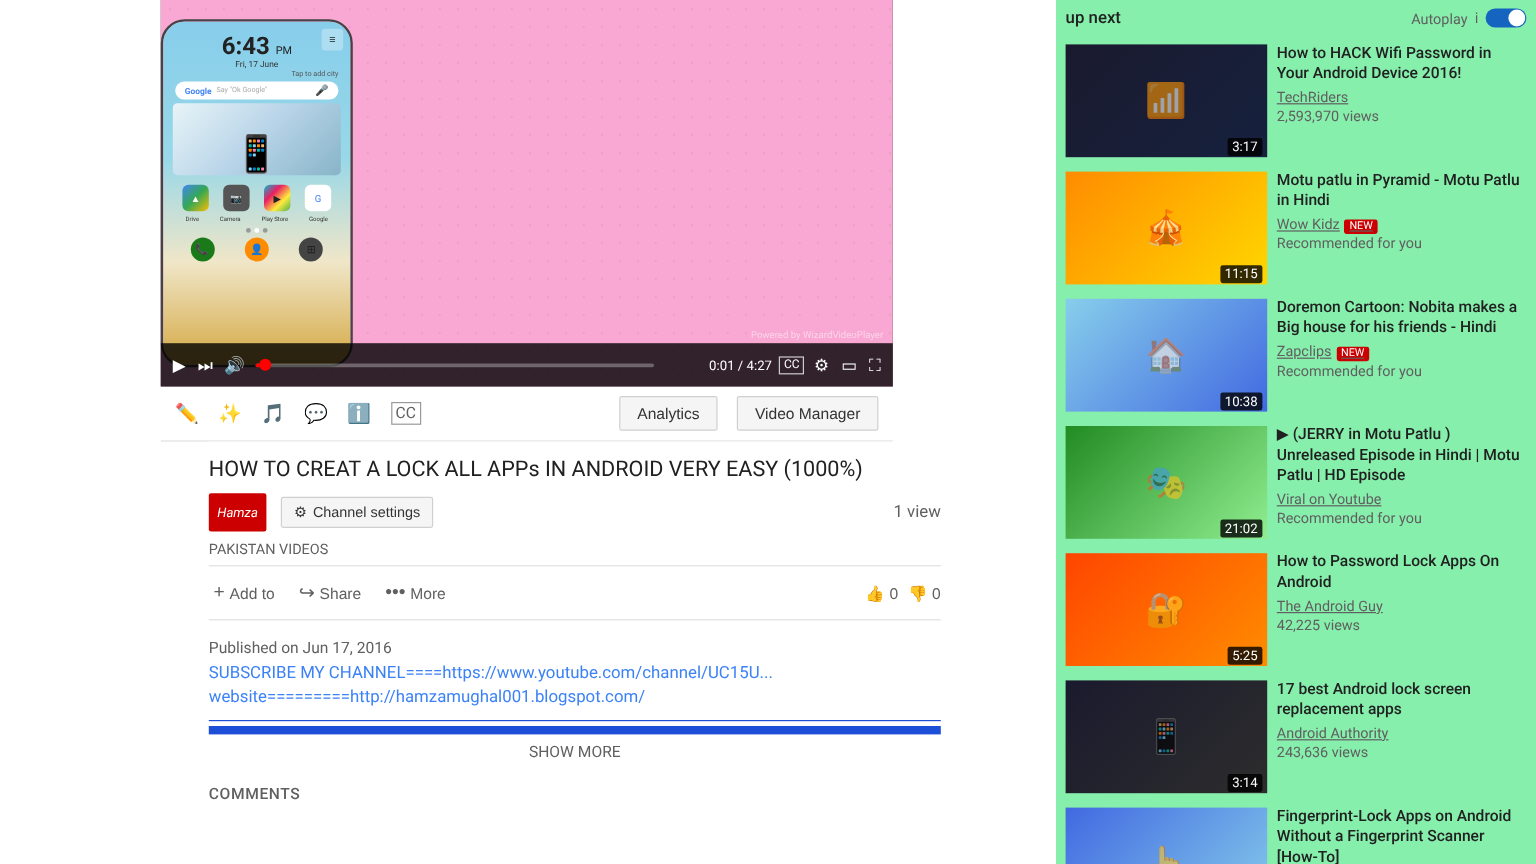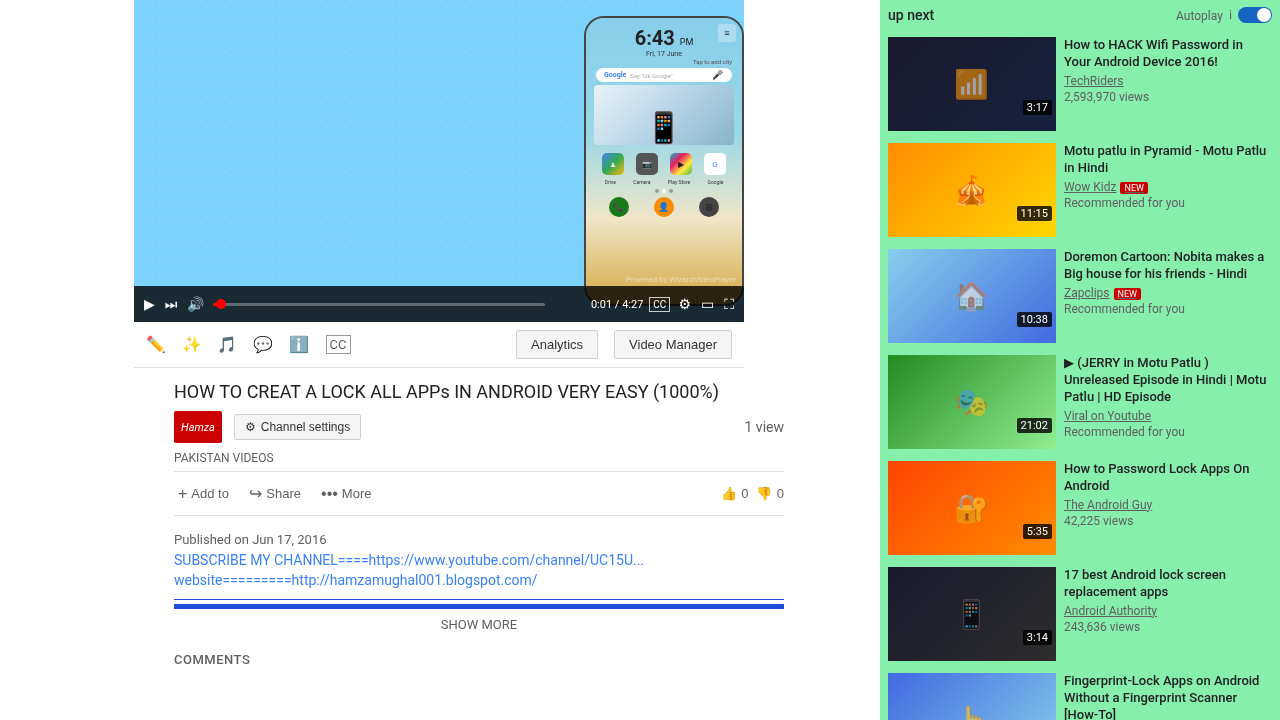--- a/index.html
+++ b/index.html
@@ -5,21 +5,21 @@
     * { margin: 0; padding: 0; box-sizing: border-box; }
     body { font-family: Roboto, Arial, sans-serif; background: #f9f9f9; color: #212121; font-size: 13px; overflow: hidden; width: 1280px; height: 720px; }
 
     .layout { display: flex; width: 1280px; height: 720px; }
 
     
     .main { flex: 1; overflow-y: auto; padding-left: 134px; padding-right: 10px; background: #fff; }
 
     
     .video-player-wrapper { position: relative; width: 610px; background: #000; height: 322px; }
-    .dark-bg { width: 100%; height: 100%; background: #7dd3fc; position: relative; display: flex; align-items: center; justify-content: flex-end; }
+    .dark-bg { width: 100%; height: 100%; background: #f9a8d4; position: relative; display: flex; align-items: center; justify-content: flex-start; }
     .phone-frame { width: 160px; height: 290px; background: linear-gradient(180deg, #2a2a2a 0%, #1a1a1a 100%); border-radius: 20px; border: 2px solid #444; position: relative; overflow: hidden; }
     .phone-screen-content { width: 100%; height: 100%; background: linear-gradient(180deg, #87CEEB 0%, #98D8E8 40%, #F0E6C8 70%, #D4A843 100%); padding: 5px; }
     .phone-time { font-size: 20px; color: #222; font-weight: bold; text-align: center; padding-top: 3px; }
     .phone-date { font-size: 7px; color: #333; text-align: center; }
     .phone-city { font-size: 6px; color: #555; text-align: right; padding-right: 5px; }
     .google-bar { background: #fff; border-radius: 20px; margin: 3px 5px; padding: 2px 8px; display: flex; align-items: center; font-size: 7px; color: #666; }
     .google-logo { color: #4285f4; font-weight: bold; font-size: 7px; margin-right: 4px; }
     .phone-icons { display: flex; justify-content: space-around; padding: 5px 5px 0; }
     .phone-icon { width: 22px; height: 22px; border-radius: 5px; display: flex; align-items: center; justify-content: center; font-size: 8px; }
     .icon-drive { background: linear-gradient(135deg, #4285f4, #34a853, #fbbc04); }
@@ -54,39 +54,39 @@
     .action-btn { display: flex; align-items: center; gap: 4px; cursor: pointer; color: #606060; font-size: 13px; background: none; border: none; padding: 4px; }
     .action-btn .icon { font-size: 16px; }
     .vote-section { margin-left: auto; display: flex; align-items: center; gap: 8px; }
     .vote-btn { display: flex; align-items: center; gap: 4px; cursor: pointer; color: #606060; font-size: 13px; background: none; border: none; }
     .vote-count { font-size: 13px; color: #606060; }
 
     
     .description { padding: 8px 0; border-bottom: 1px solid #1d4ed8; }
     .pub-date { font-size: 13px; color: #606060; margin-bottom: 4px; }
     .desc-text { font-size: 14px; color: #3b82f6; line-height: 1.4; }
-    .show-more { text-align: center; padding: 8px; color: #606060; font-size: 13px; cursor: pointer; border-top: 5px solid #1d4ed8; margin-top: 4px; }
+    .show-more { text-align: center; padding: 8px; color: #606060; font-size: 13px; cursor: pointer; border-top: 7px solid #1d4ed8; margin-top: 4px; }
 
     
     .comments-section { padding: 12px 0; }
     .comments-label { font-size: 13px; font-weight: 500; color: #606060; letter-spacing: 0.5px; margin-bottom: 8px; }
 
     
     .sidebar { width: 400px; background: #86efac; padding: 0 8px; overflow-y: auto; flex-shrink: 0; }
     .up-next-header { display: flex; align-items: center; justify-content: space-between; padding: 6px 0 8px; }
     .up-next-label { font-size: 14px; color: #212121; font-weight: 500; }
     .autoplay-section { display: flex; align-items: flex-end; gap: 6px; font-size: 12px; color: #606060; }
     .autoplay-toggle { width: 34px; height: 16px; background: #1565c0; border-radius: 8px; position: relative; cursor: pointer; }
     .autoplay-knob { width: 14px; height: 14px; background: #fff; border-radius: 50%; position: absolute; top: 1px; right: 1px; }
     .info-icon { color: #606060; font-size: 12px; }
 
     
     .video-card { display: flex; gap: 8px; padding: 6px 0; cursor: pointer; }
     .thumb { width: 168px; height: 94px; background: #333; flex-shrink: 0; position: relative; overflow: hidden; }
-    .duration-badge { position: absolute; bottom: 16px; right: 4px; background: rgba(0,0,0,0.8); color: #fff; font-size: 11px; padding: 1px 4px; border-radius: 2px; }
+    .duration-badge { position: absolute; bottom: 1px; right: 4px; background: rgba(0,0,0,0.8); color: #fff; font-size: 11px; padding: 1px 4px; border-radius: 2px; }
     .new-badge { background: #cc0000; color: #fff; font-size: 9px; padding: 1px 4px; border-radius: 2px; margin-left: 4px; }
     .card-info { flex: 1; padding-right: 4px; }
     .card-title { font-size: 13px; color: #212121; line-height: 1.3; font-weight: 500; margin-bottom: 3px; }
     .card-channel { font-size: 12px; color: #606060; margin-bottom: 2px; text-decoration: underline; }
     .card-meta { font-size: 12px; color: #606060; display: flex; align-items: center; gap: 4px; flex-wrap: wrap; }
     .rec-label { font-size: 12px; color: #606060; }
 
     
     .thumb-wifi { background: linear-gradient(135deg, #1a1a2e, #16213e); }
     .thumb-motu { background: linear-gradient(135deg, #ff8c00, #ffd700); }
@@ -304,21 +304,21 @@
         <div class="card-title">▶ (JERRY in Motu Patlu ) Unreleased Episode in Hindi | Motu Patlu | HD Episode</div>
         <div class="card-channel">Viral on Youtube</div>
         <div class="card-meta">
               <span class="rec-label">Recommended for you</span>
             </div>
       </div>
     </div>
         <div class="video-card">
       <div class="thumb thumb-password">
         <div class="thumb-icon">🔐</div>
-        <div class="duration-badge">5:35</div>
+        <div class="duration-badge">5:25</div>
       </div>
       <div class="card-info">
         <div class="card-title">How to Password Lock Apps On Android</div>
         <div class="card-channel">The Android Guy</div>
         <div class="card-meta">
               <span>42,225 views</span>
             </div>
       </div>
     </div>
         <div class="video-card">

